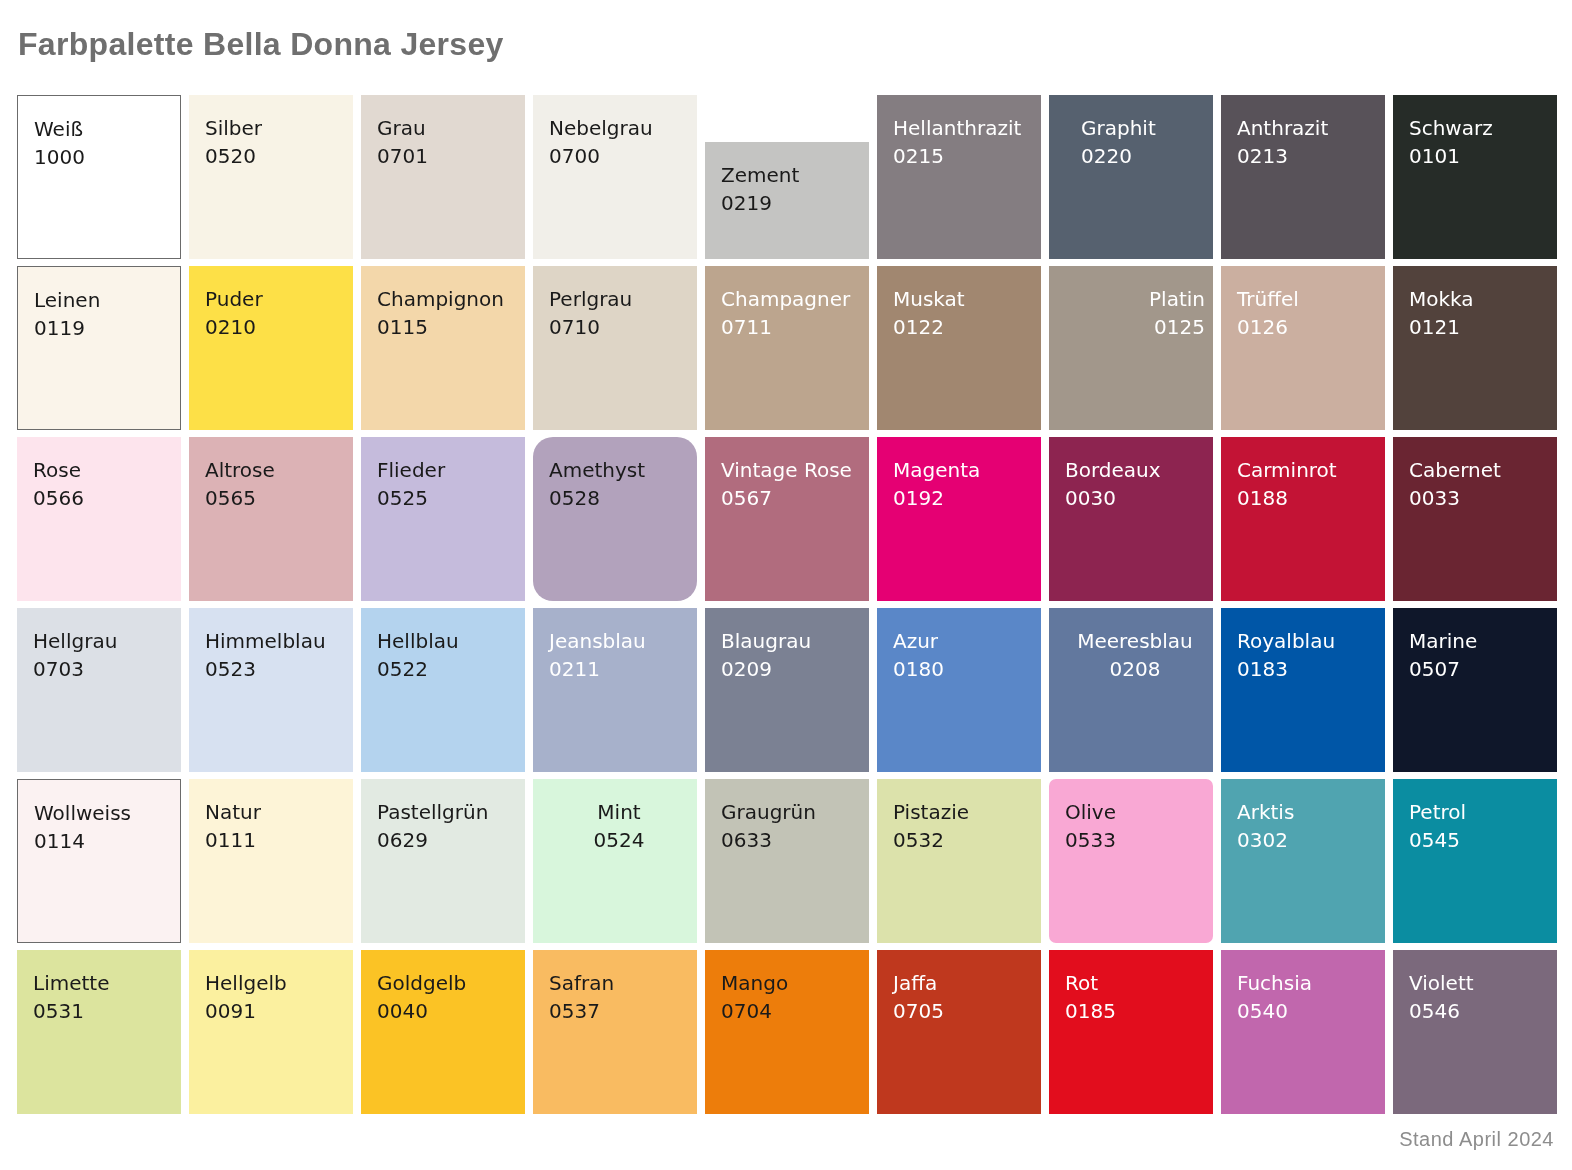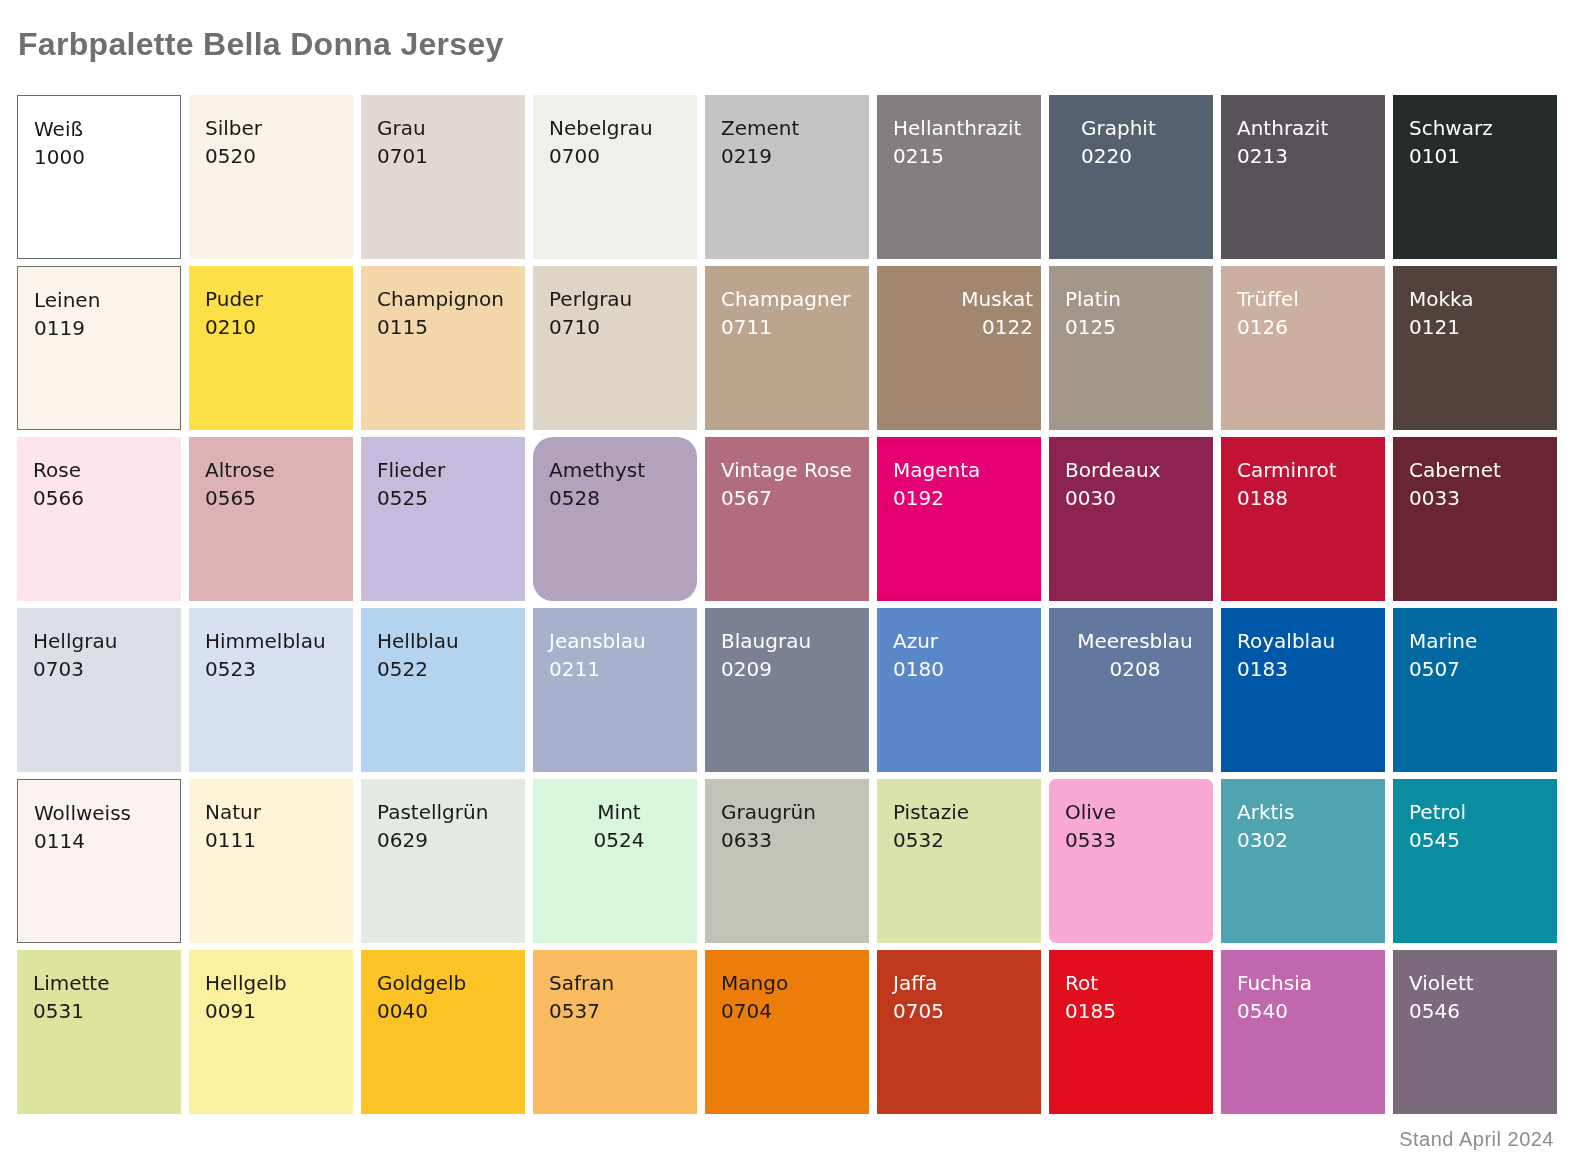--- a/index.html
+++ b/index.html
@@ -73,21 +73,21 @@
     <div class="s-code">0520</div>
   </div>
     <div class="swatch dark" style="background: rgb(225, 217, 209);">
     <div class="s-name">Grau</div>
     <div class="s-code">0701</div>
   </div>
     <div class="swatch dark" style="background: rgb(241, 239, 233);">
     <div class="s-name">Nebelgrau</div>
     <div class="s-code">0700</div>
   </div>
-    <div class="swatch dark" style="background: rgb(196, 196, 194);">
+    <div class="swatch dark" style="background: rgb(196, 196, 194); margin-top: 47px;">
     <div class="s-name">Zement</div>
     <div class="s-code">0219</div>
   </div>
     <div class="swatch light" style="background: rgb(132, 125, 129);">
     <div class="s-name">Hellanthrazit</div>
     <div class="s-code">0215</div>
   </div>
     <div class="swatch light" style="background: rgb(86, 97, 111); padding-left: 32px;">
     <div class="s-name">Graphit</div>
     <div class="s-code">0220</div>
@@ -113,25 +113,25 @@
     <div class="s-code">0115</div>
   </div>
     <div class="swatch dark" style="background: rgb(222, 213, 198);">
     <div class="s-name">Perlgrau</div>
     <div class="s-code">0710</div>
   </div>
     <div class="swatch light" style="background: rgb(188, 165, 142);">
     <div class="s-name">Champagner</div>
     <div class="s-code">0711</div>
   </div>
-    <div class="swatch light" style="background: rgb(161, 135, 112); text-align: right;">
+    <div class="swatch light" style="background: rgb(161, 135, 112);">
     <div class="s-name">Muskat</div>
     <div class="s-code">0122</div>
   </div>
-    <div class="swatch light" style="background: rgb(162, 151, 139);">
+    <div class="swatch light" style="background: rgb(162, 151, 139); text-align: right;">
     <div class="s-name">Platin</div>
     <div class="s-code">0125</div>
   </div>
     <div class="swatch light" style="background: rgb(203, 175, 160);">
     <div class="s-name">Trüffel</div>
     <div class="s-code">0126</div>
   </div>
     <div class="swatch light" style="background: rgb(82, 66, 60);">
     <div class="s-name">Mokka</div>
     <div class="s-code">0121</div>
@@ -197,21 +197,21 @@
     <div class="s-code">0180</div>
   </div>
     <div class="swatch light" style="background: rgb(98, 120, 158); text-align: center;">
     <div class="s-name">Meeresblau</div>
     <div class="s-code">0208</div>
   </div>
     <div class="swatch light" style="background: rgb(0, 86, 167);">
     <div class="s-name">Royalblau</div>
     <div class="s-code">0183</div>
   </div>
-    <div class="swatch light" style="background: #0369a1;">
+    <div class="swatch light" style="background: #0f172a;">
     <div class="s-name">Marine</div>
     <div class="s-code">0507</div>
   </div>
     <div class="swatch dark bordered" style="background: rgb(251, 242, 242);">
     <div class="s-name">Wollweiss</div>
     <div class="s-code">0114</div>
   </div>
     <div class="swatch dark" style="background: rgb(253, 244, 215);">
     <div class="s-name">Natur</div>
     <div class="s-code">0111</div>

